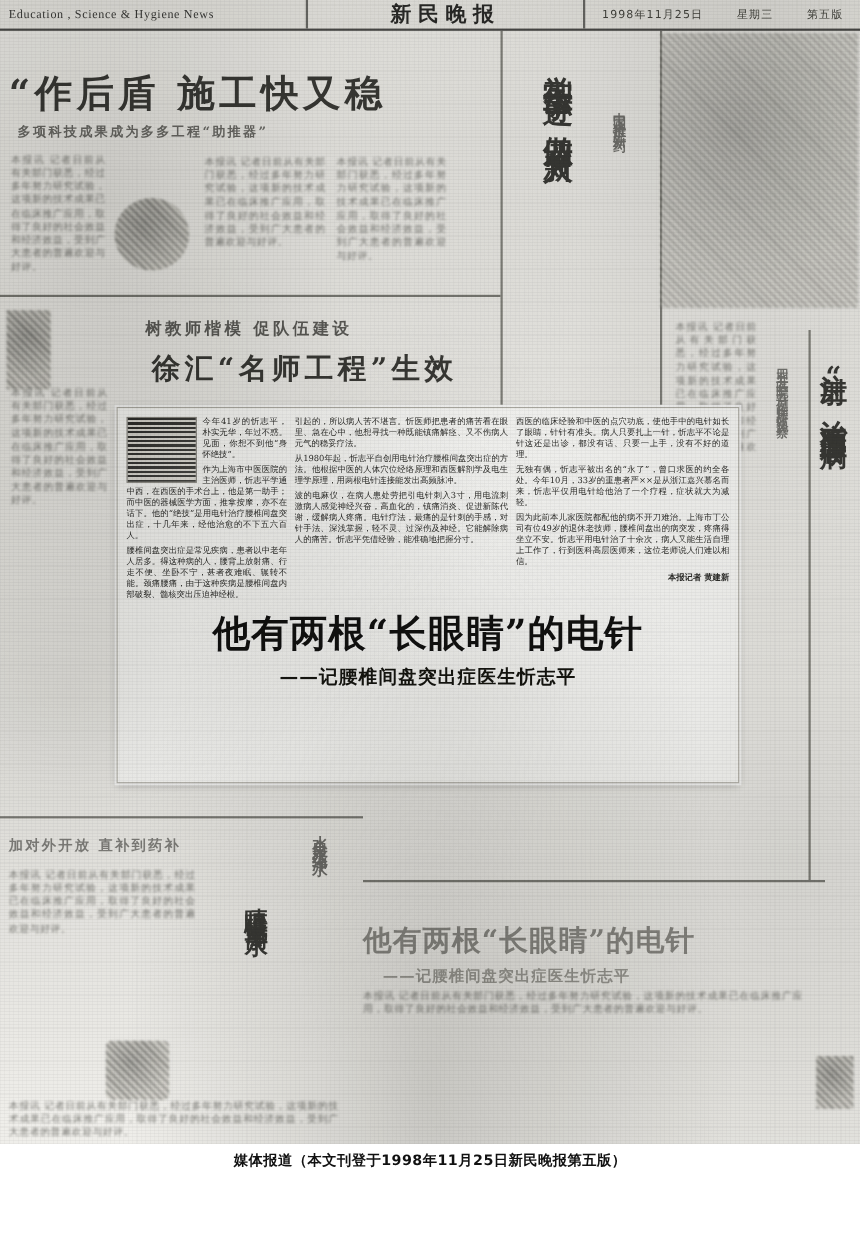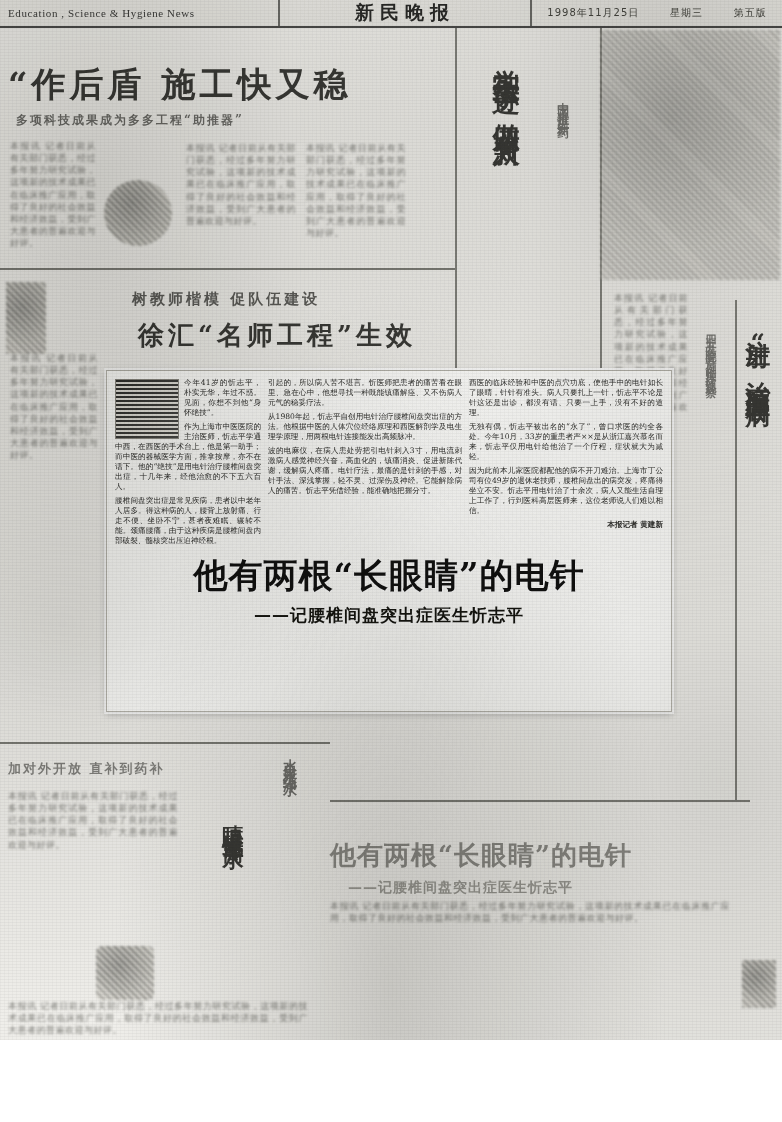--- a/index.html
+++ b/index.html
@@ -359,14 +359,15 @@
 
     <div class="ghost-headline">
       <div class="gh-main">他有两根“长眼睛”的电针</div>
       <div class="gh-sub">——记腰椎间盘突出症医生忻志平</div>
     </div>
 
     <div class="grain"></div>
     <div class="smudge"></div>
   </div>
 
+  <div class="caption">媒体报道（本文刊登于1998年11月25日新民晚报第五版）</div>
 
 </div>
 
 </body></html>

